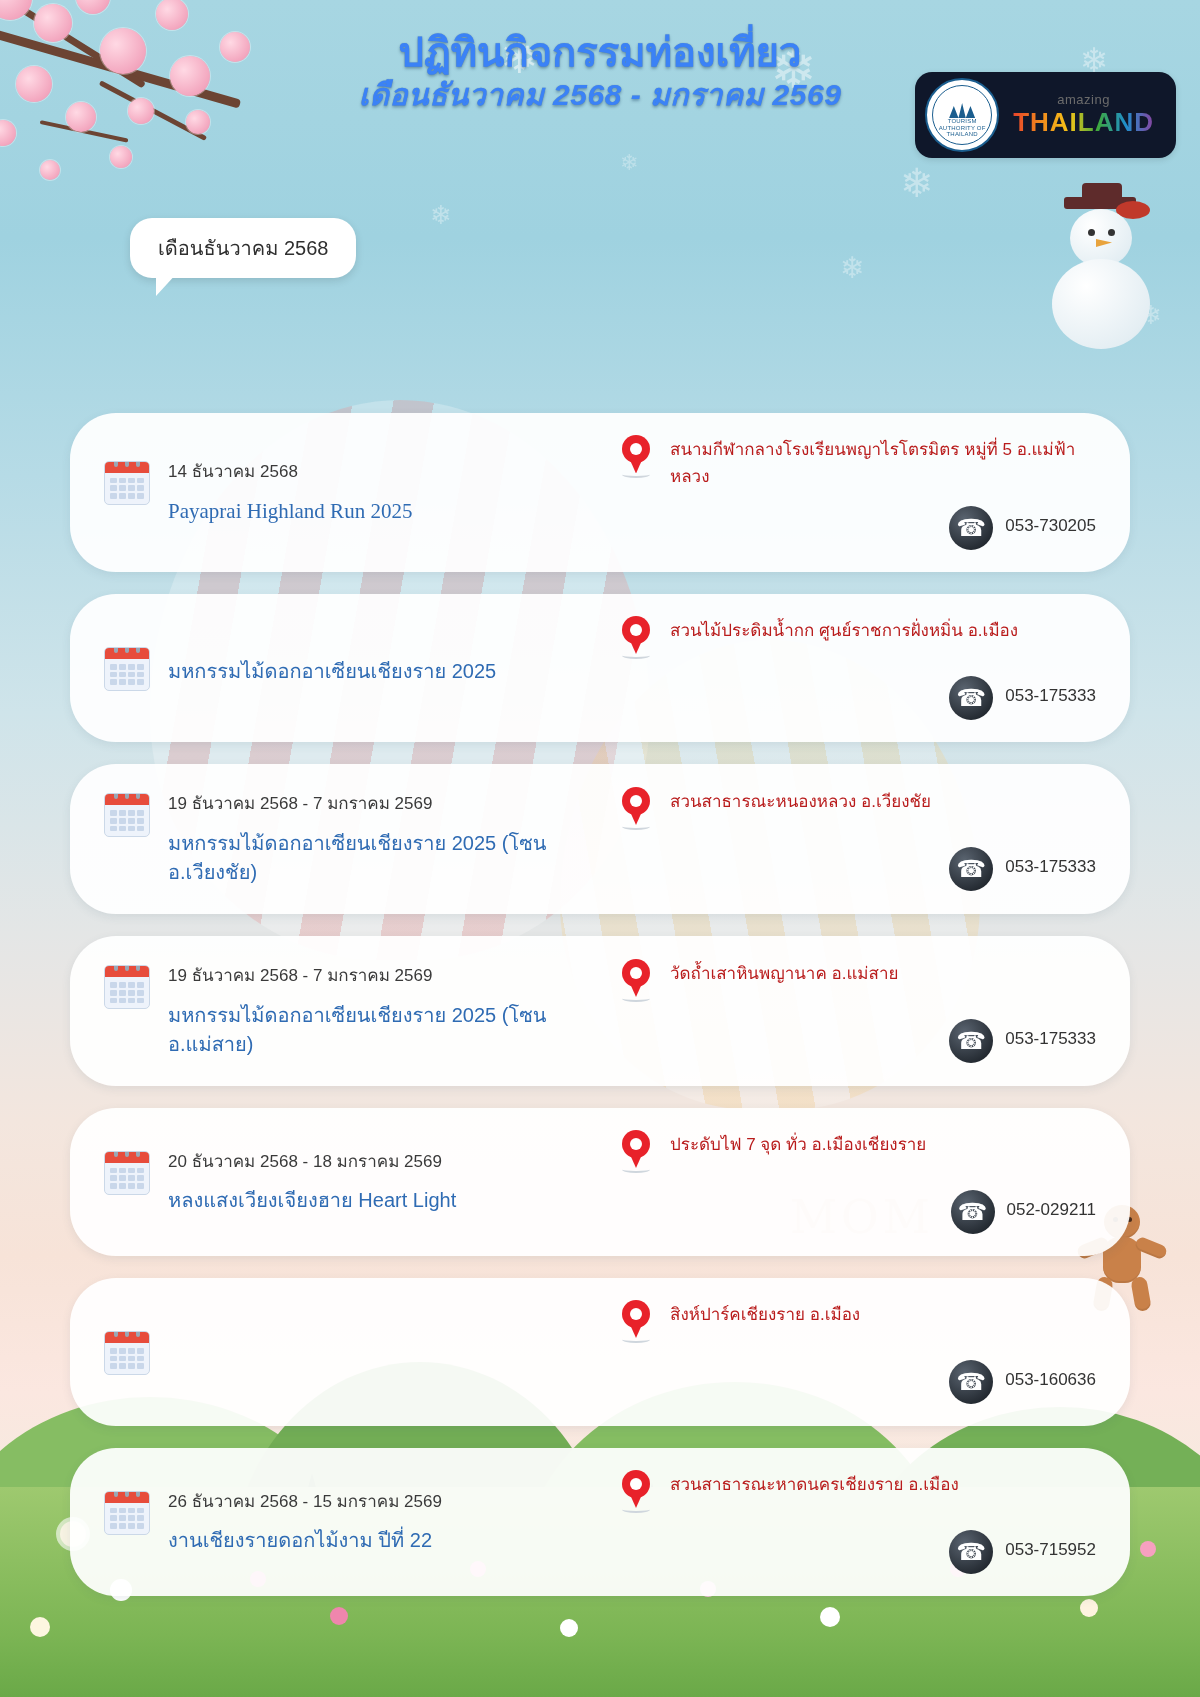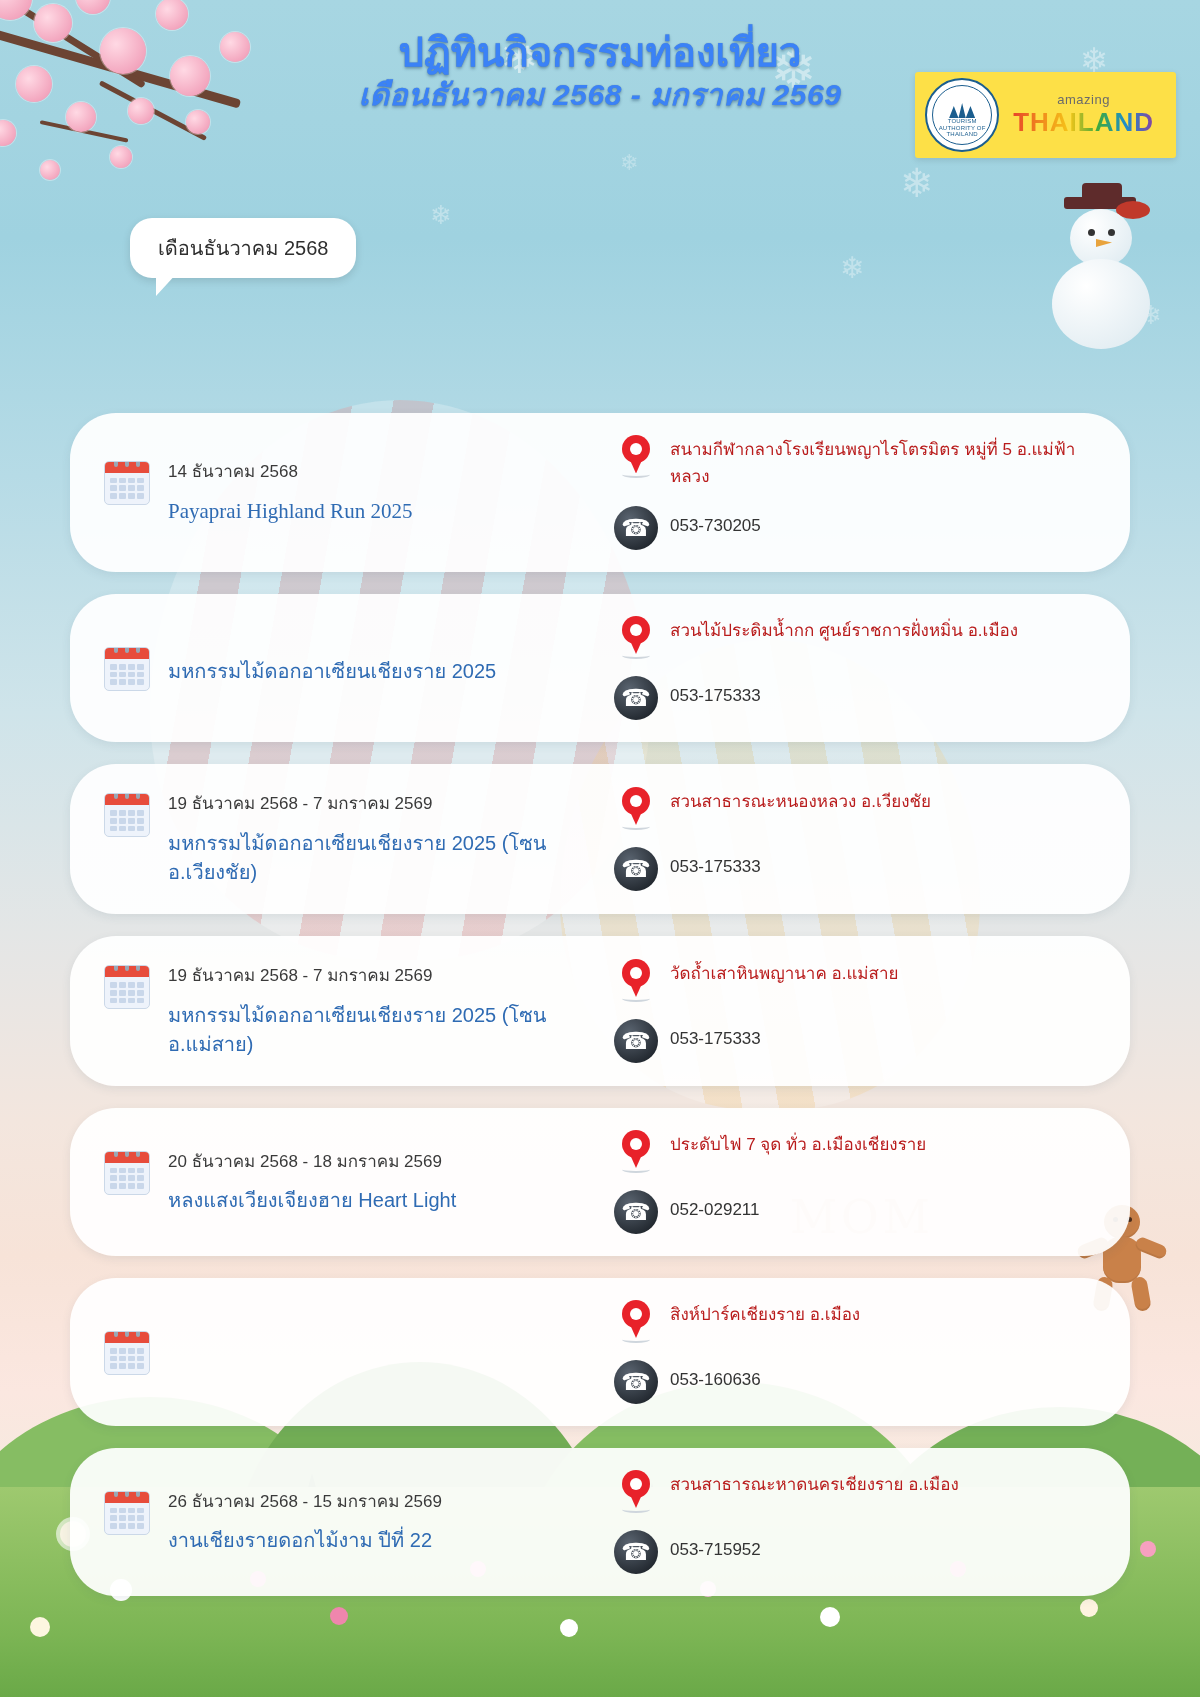--- a/index.html
+++ b/index.html
@@ -111,21 +111,21 @@
   .title-2 { font-size: 40px; }
   .title-3 { font-size: 30px; font-style: italic; letter-spacing: .5px; }
 
   .pin-title {
     display: inline-block; vertical-align: -6px; margin-left: 6px;
   }
 
   .logos {
     position: absolute; right: 24px; top: 72px;
     display: flex; align-items: center; gap: 0px;
-    background: #fde047; border-radius: 3px;
+    background: #0f172a; border-radius: 17px;
     padding: 6px 10px; box-shadow: 0 2px 6px rgba(0,0,0,.12); justify-content: space-between;
   }
   .logo-tat {
     width: 74px; height: 74px; border-radius: 50%;
     border: 2px solid #1b5e8f; display: flex; align-items: center; justify-content: center;
     background: #fff;
   }
   .logo-tat .inner {
     width: 60px; height: 60px; border-radius: 50%;
     border: 1px solid #1b5e8f; display:flex; align-items:center; justify-content:center;
@@ -183,21 +183,21 @@
   .cal .grid i { background: #c9d7ea; border-radius: 1px; display:block; }
 
   .date { font-size: 17px; color: #3a3a3a; line-height: 1.5; }
   .ev-name {
     font-size: 20px; color: #2f6bb3; margin-top: 12px; line-height: 1.45;
   }
   .ev-name.serif { font-family: "Liberation Serif", serif; font-size: 21px; text-align: right; }
 
   .right { flex: 1; padding-left: 10px; }
   .row { display: flex; align-items: flex-start; }
-  .row + .row { margin-top: 16px; }
+  .row + .row { margin-top: 16px; justify-content: flex-end; }
   .pin {
     flex: 0 0 44px; height: 44px; position: relative; margin-right: 12px;
   }
   .pin .head {
     position: absolute; left: 8px; top: 0; width: 28px; height: 28px;
     background: #e8222a; border-radius: 50% 50% 50% 50%;
   }
   .pin .tip {
     position: absolute; left: 14px; top: 20px; width: 16px; height: 18px;
     background: #e8222a; clip-path: polygon(0 0, 100% 0, 50% 100%);

